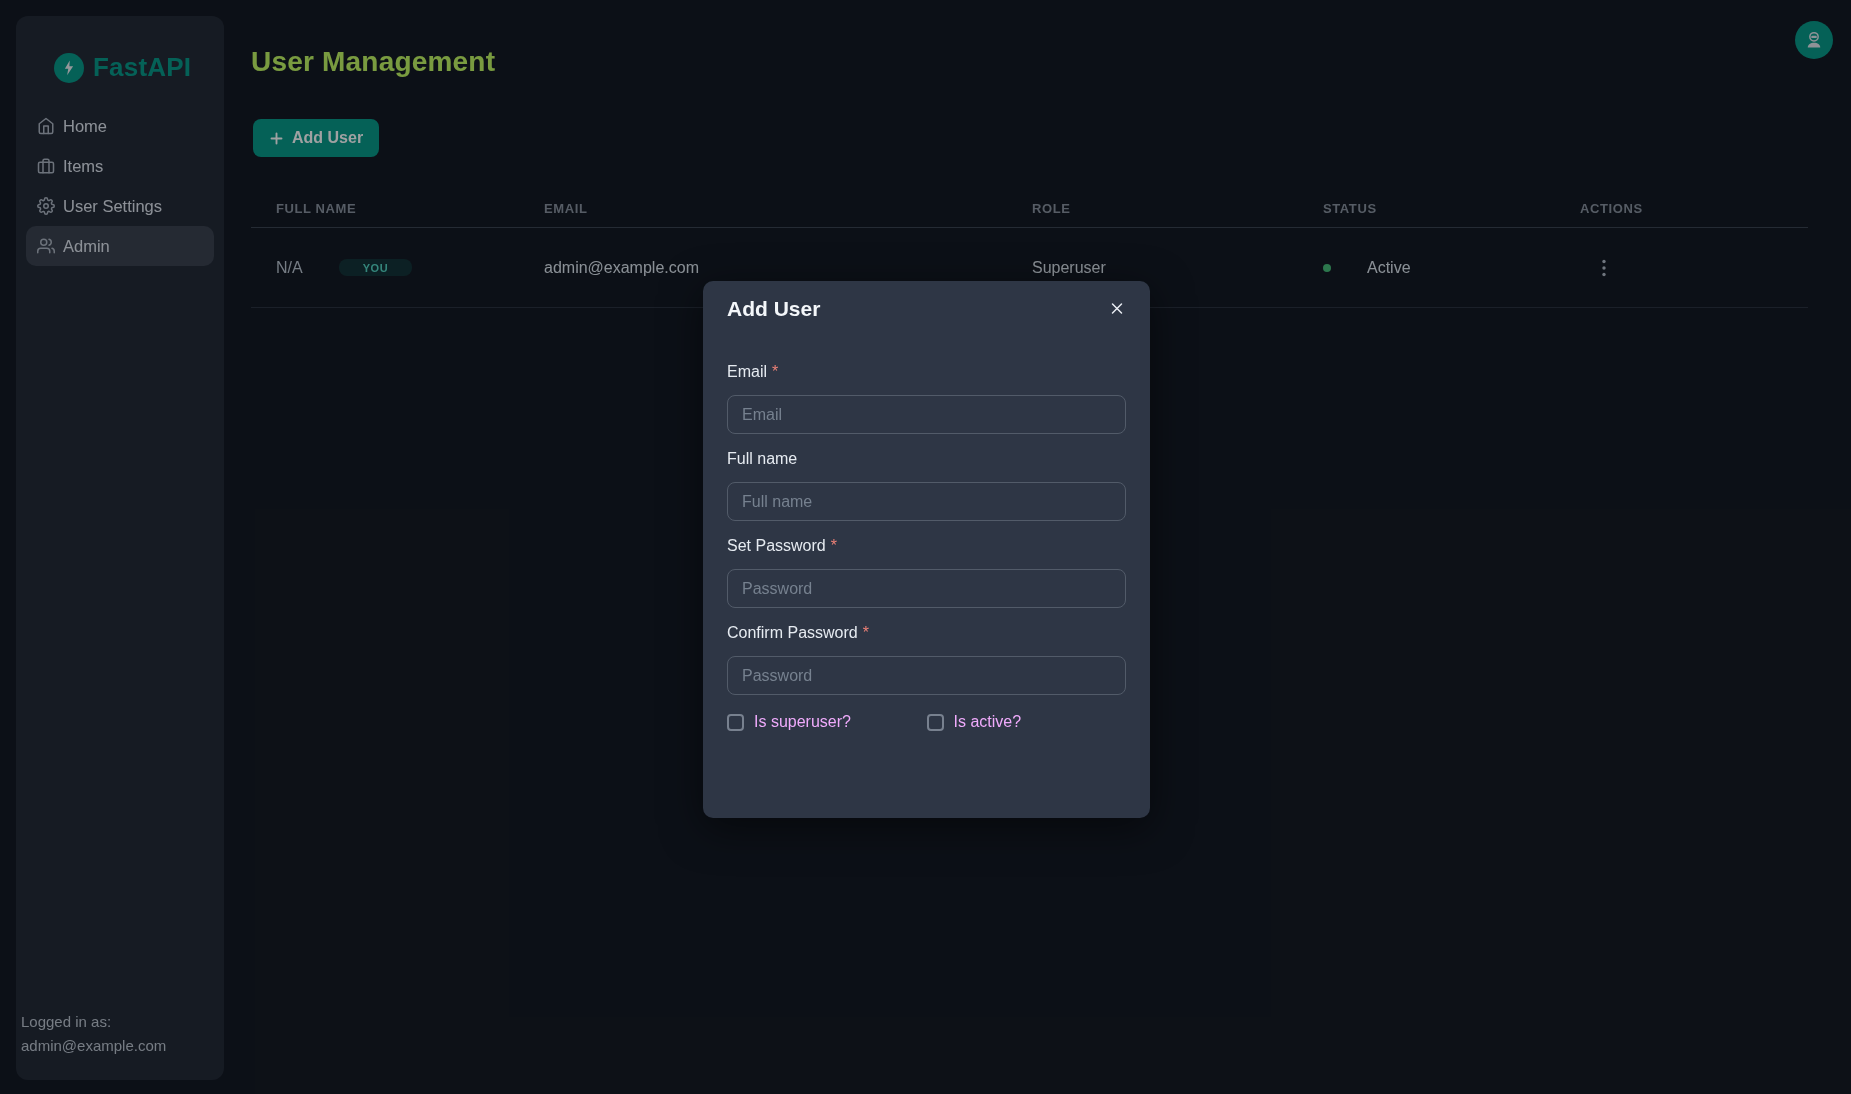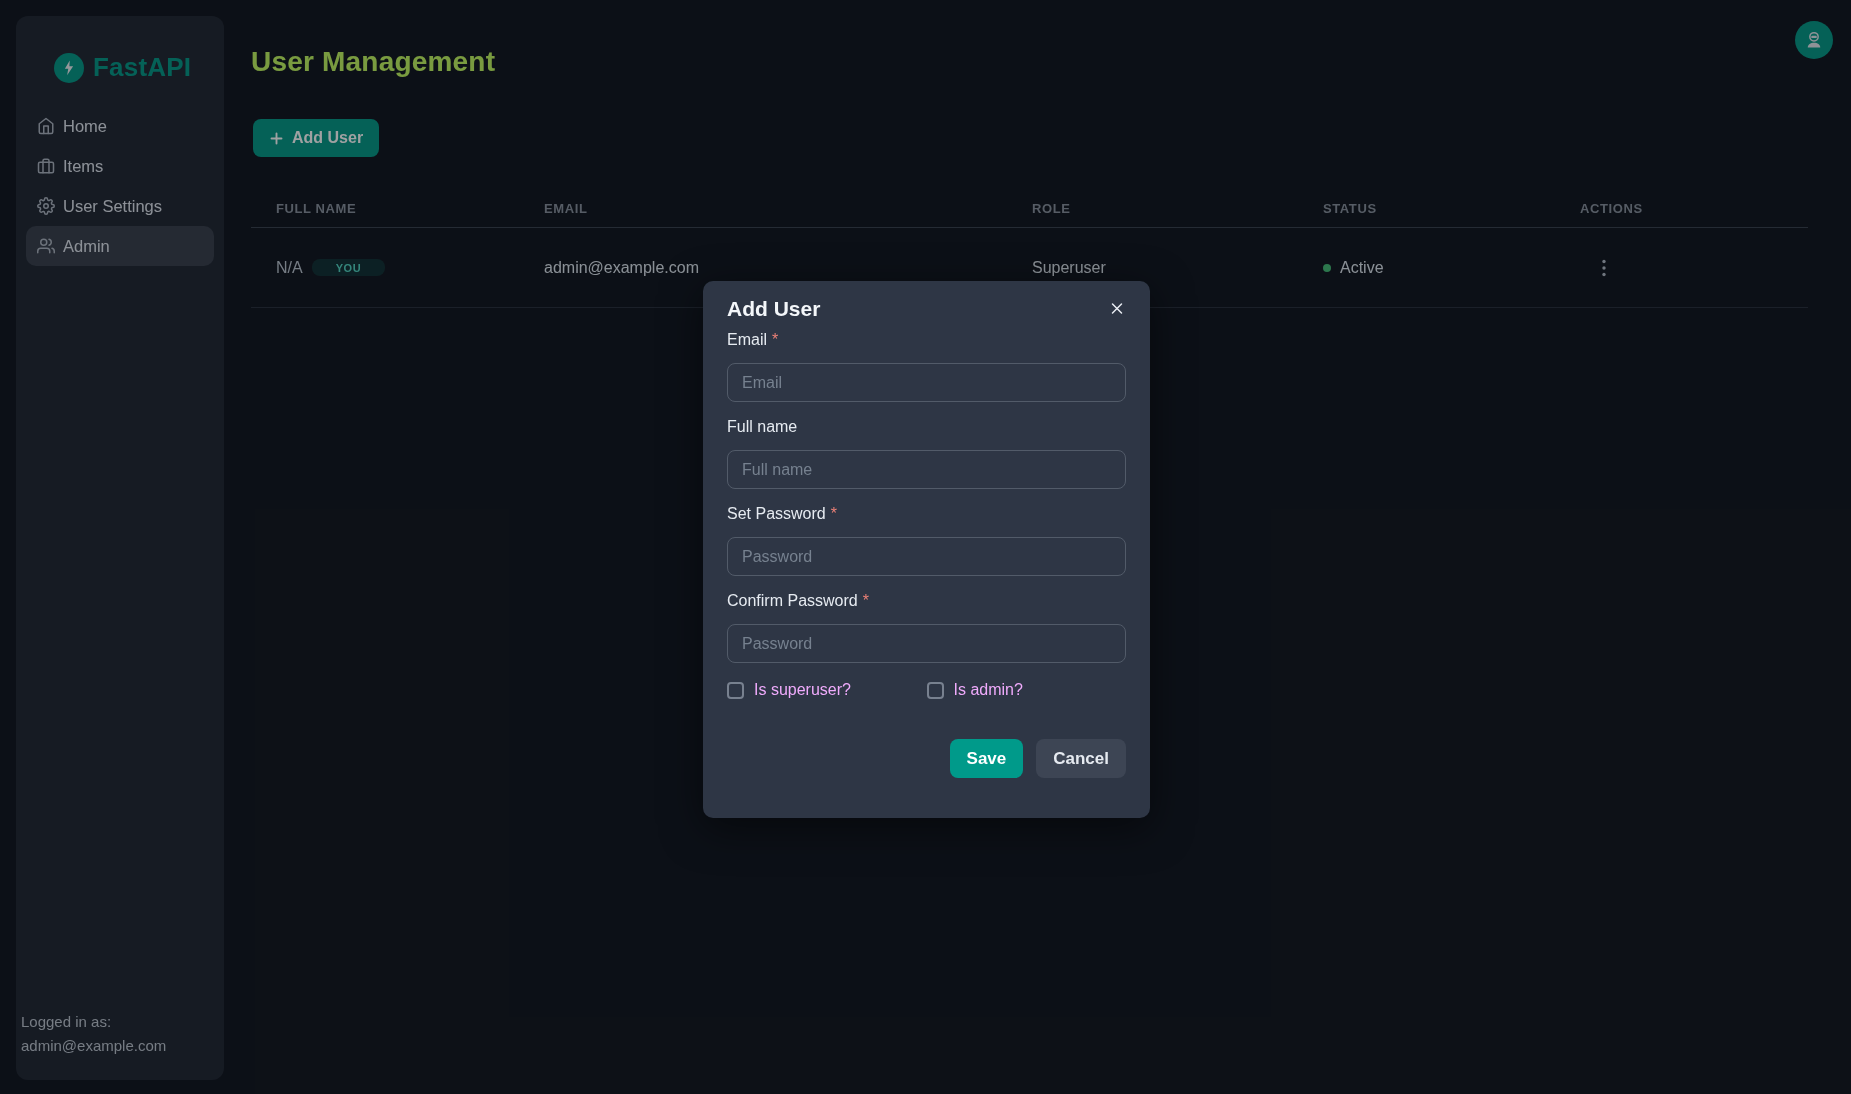--- a/index.html
+++ b/index.html
@@ -60,21 +60,21 @@
     grid-template-columns: 293px 488px 291px 257px 1fr;
     align-items: center;
   }
   .thead { height: 38px; border-bottom: 1px solid #3b4452; }
   .th {
     font-size: 13px; font-weight: 700; letter-spacing: 0.6px;
     text-transform: uppercase; color: #87919f;
   }
   .th:first-child, .td:first-child { padding-left: 25px; }
   .trow { height: 80px; border-bottom: 1px solid #2b3340; }
-  .td { font-size: 16px; color: #d8e1eb; display: flex; align-items: center; }
+  .td { font-size: 16px; color: #d8e1eb; display: flex; align-items: center; gap: 27px; }
   .na-text { color: #b8c2cf; }
   .you-badge {
     margin-left: 9px; padding: 3px 24px 2px; border-radius: 8px;
     background: rgba(20, 184, 166, 0.16);
     color: var(--badge-text, #53d1c1);
     font-size: 11px; font-weight: 700; letter-spacing: 0.6px;
   }
   .status-dot {
     width: 8px; height: 8px; border-radius: 50%;
     background: var(--active-dot, #46ba79); margin-right: 9px;
@@ -103,21 +103,21 @@
     background: var(--modal-bg, #2e3645); border-radius: 10px;
     padding: 16px 24px; box-shadow: 0 10px 40px rgba(0,0,0,0.5);
   }
   .modal-header { position: relative; height: 25px; }
   .modal-title { font-size: 21px; font-weight: 700; color: #f4f7fa; }
   .modal-close {
     position: absolute; top: -4px; right: -6px;
     width: 30px; height: 30px; border: none; background: none;
     cursor: pointer; display: flex; align-items: center; justify-content: center;
   }
-  .modal-body { margin-top: 9px; }
+  .modal-body { margin-top: 41px; }
   .field { margin-bottom: 16px; }
   .field-label { font-size: 16px; color: #e6ebf1; margin-bottom: 14px; }
   .req { color: var(--required-asterisk, #ec8177); margin-left: 5px; }
   .field input {
     width: 100%; height: 39px; border-radius: 8px;
     border: 1px solid #525b69; background: transparent;
     padding: 0 14px; font-size: 16px; color: #e2e8f0;
     font-family: inherit; outline: none;
   }
   .field input::placeholder { color: #76818f; }
@@ -280,21 +280,17 @@
       </div>
       <input type="password" placeholder="Password" style="">
     </div>
     <div class="check-row">
       <label class="check-item">
         <span class="cb"></span>
         <span>Is superuser?</span>
       </label>
       <label class="check-item">
         <span class="cb"></span>
-        <span>Is admin?</span>
+        <span>Is active?</span>
       </label>
     </div>
   </div>
-  <div class="modal-footer">
-    <button class="btn btn-save">Save</button>
-    <button class="btn btn-cancel">Cancel</button>
-  </div>
 </div>
 
 </body></html>

